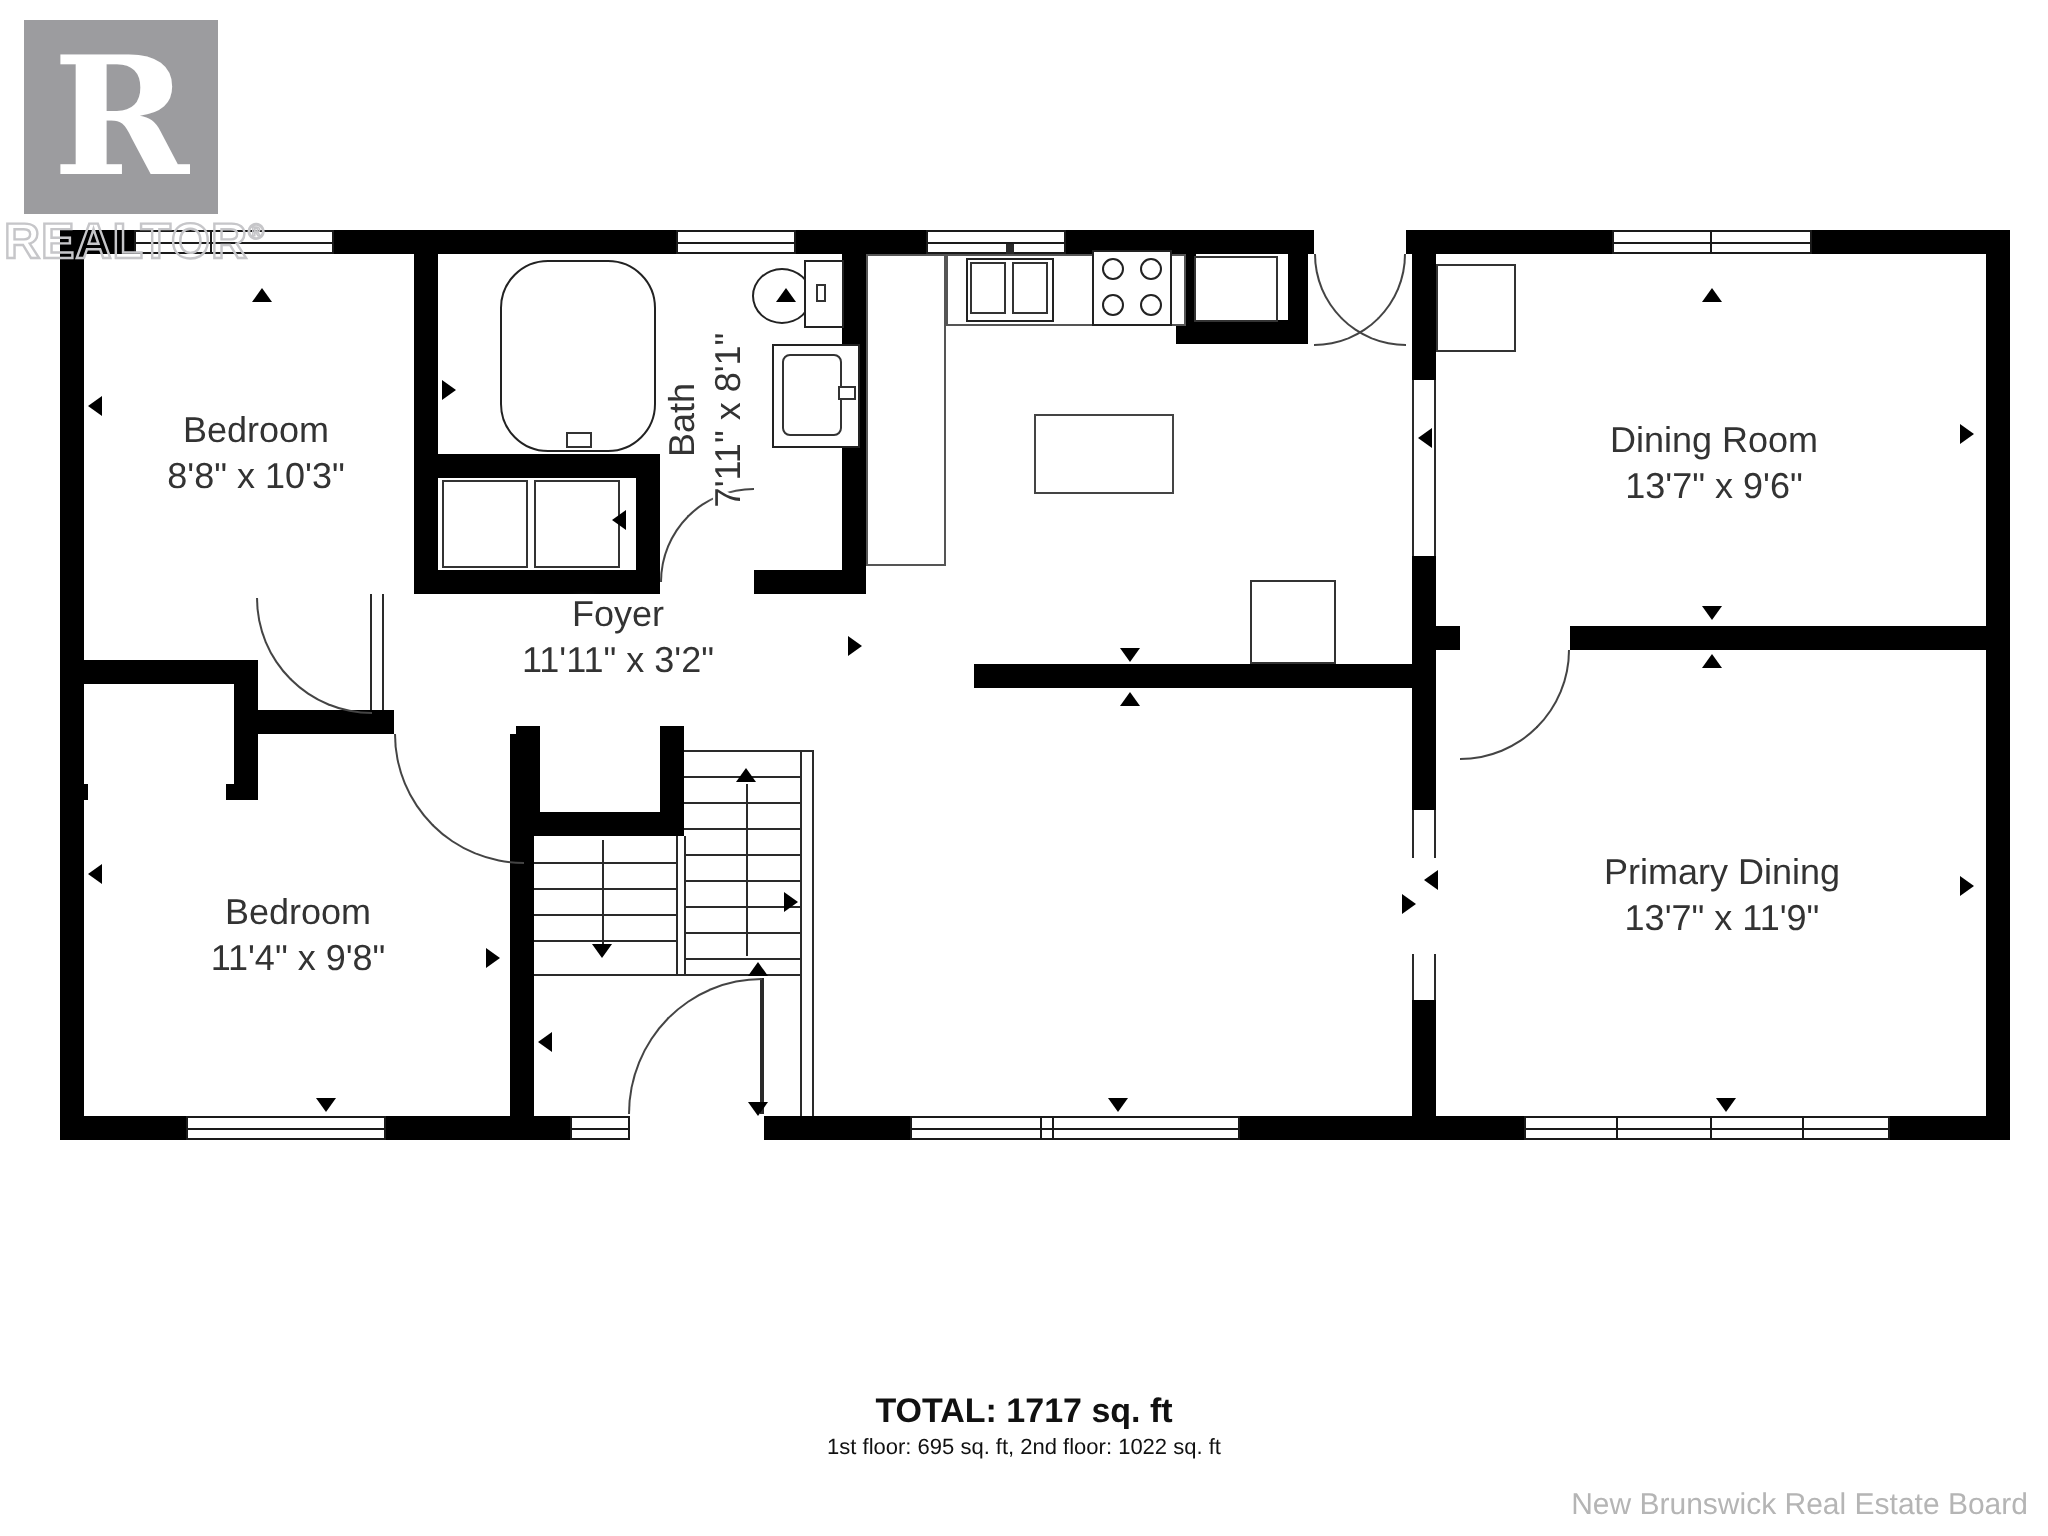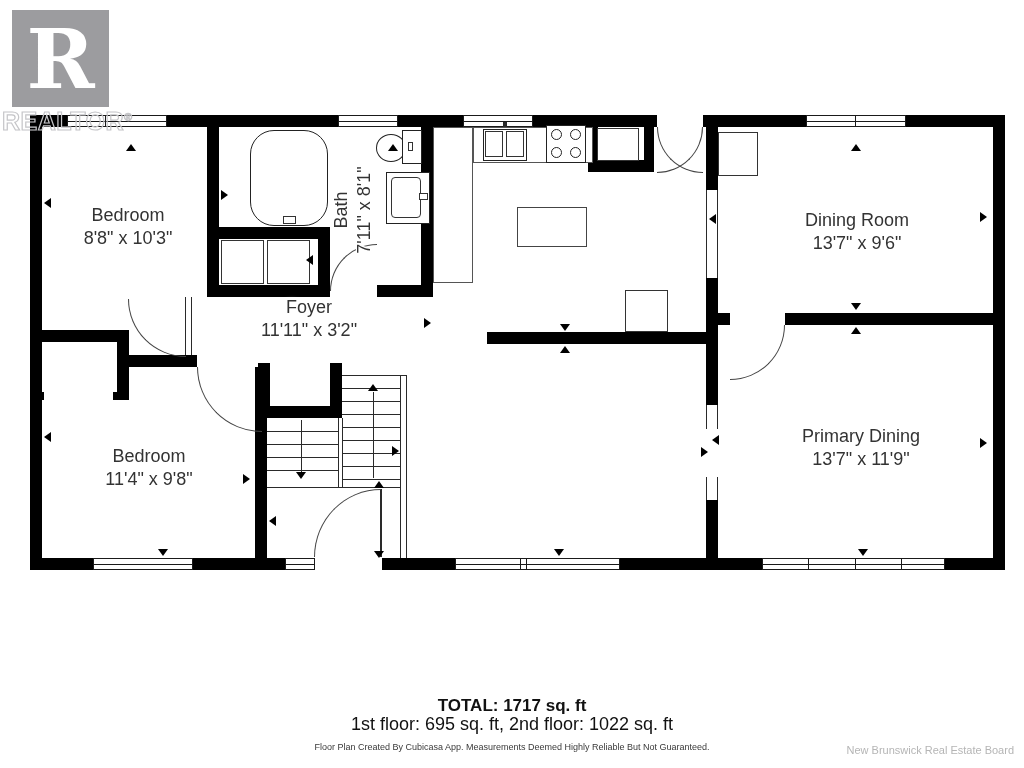--- a/index.html
+++ b/index.html
@@ -27,23 +27,23 @@
   .label.rot{transform:translate(-50%,-50%) rotate(-90deg);}
   .dot{position:absolute;border-radius:50%;background:#333;}
   .burner{position:absolute;width:11px;height:11px;border:1.6px solid #222;border-radius:50%;box-sizing:border-box;}
   #logo-box{position:absolute;left:12px;top:10px;width:97px;height:97px;z-index:6;display:flex;align-items:center;justify-content:center;}
   #logo-r{font-family:"DejaVu Serif",serif;font-weight:bold;font-size:82px;color:#fff;line-height:1;}
   #logo-word{position:absolute;left:2px;top:107px;z-index:6;font-weight:bold;font-size:25px;letter-spacing:0.5px;
              color:transparent;-webkit-text-stroke:1.2px #c6c6c9;}
   #logo-reg{font-size:11px;-webkit-text-stroke:0.8px #c6c6c9;vertical-align:super;}
   #footer{position:absolute;left:0;right:0;top:676px;text-align:center;color:#111;z-index:10;margin-top:20px;}
   #footer .f1{font-size:17px;font-weight:bold;line-height:19px;}
-  #footer .f2{font-size:18px;line-height:18px;}
+  #footer .f2{font-size:11px;line-height:18px;}
   #footer .f3{font-size:9px;color:#3a3a3a;margin-top:9px;}
-  #attribution{position:absolute;right:10px;top:744px;font-size:11px;color:#b5b5b5;z-index:10;margin-left:16px;}
+  #attribution{position:absolute;right:10px;top:744px;font-size:15px;color:#b5b5b5;z-index:10;margin-left:16px;}
 </style>
 </head>
 <body>
 
 <div id="stage">
 
   <div id="logo-box" style="background:#9c9c9f;">
     <span id="logo-r">R</span>
   </div>
   <div id="logo-word"><span>REALTOR</span><span id="logo-reg">®</span></div>
@@ -232,17 +232,16 @@
     <div>11'4" x 9'8"</div>
   </div>
   <div class="label" style="left:861px;top:448px;">
     <div>Primary Dining</div>
     <div>13'7" x 11'9"</div>
   </div>
 
   <div id="footer">
     <div class="f1">TOTAL: 1717 sq. ft</div>
     <div class="f2">1st floor: 695 sq. ft, 2nd floor: 1022 sq. ft</div>
-    <div class="f3">Floor Plan Created By Cubicasa App. Measurements Deemed Highly Reliable But Not Guaranteed.</div>
   </div>
 
   <div id="attribution">New Brunswick Real Estate Board</div>
 </div>
 
 </body></html>

